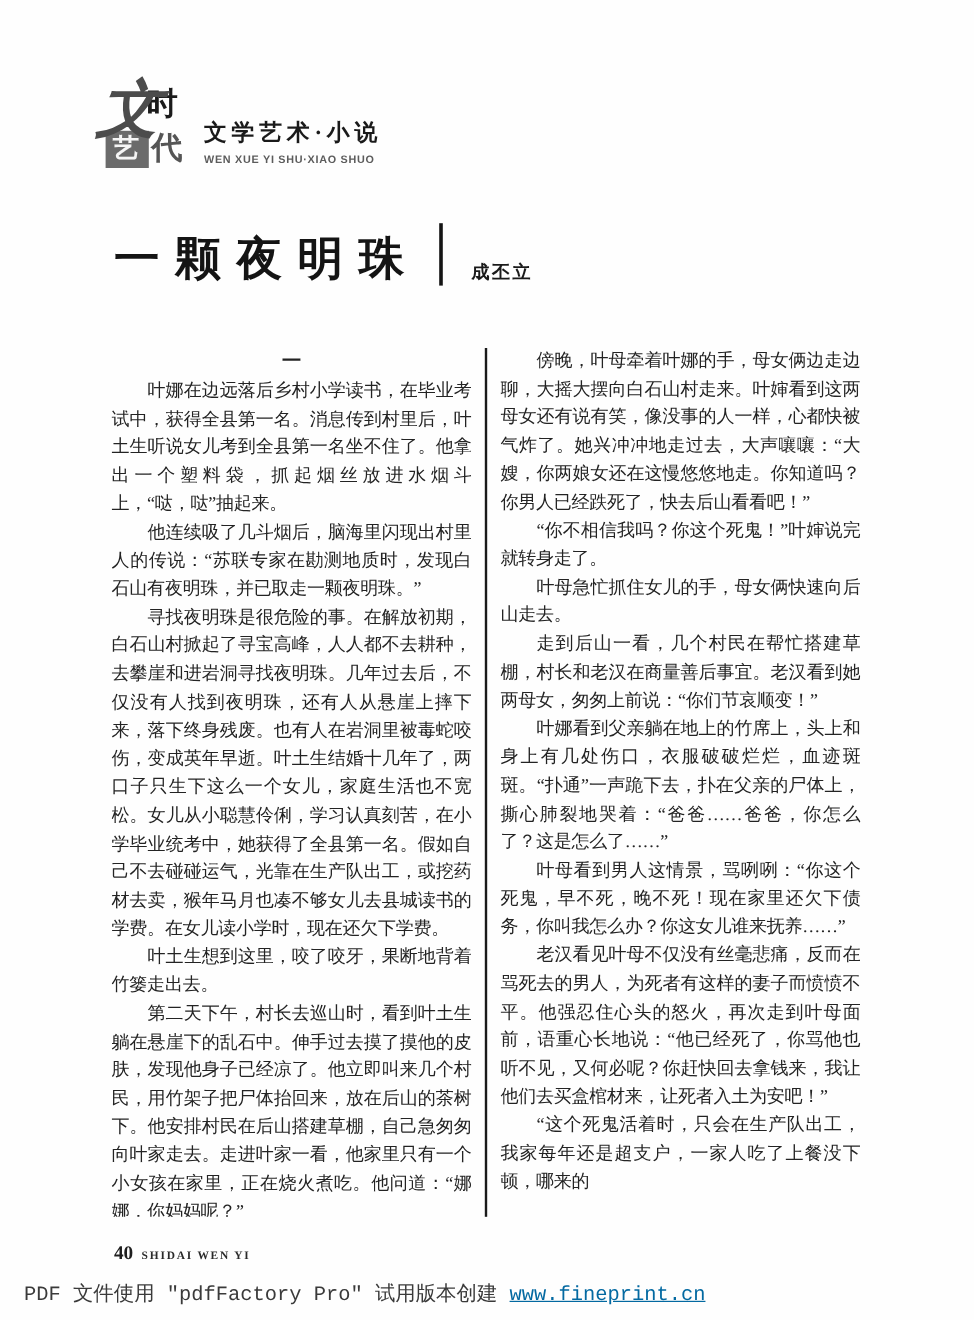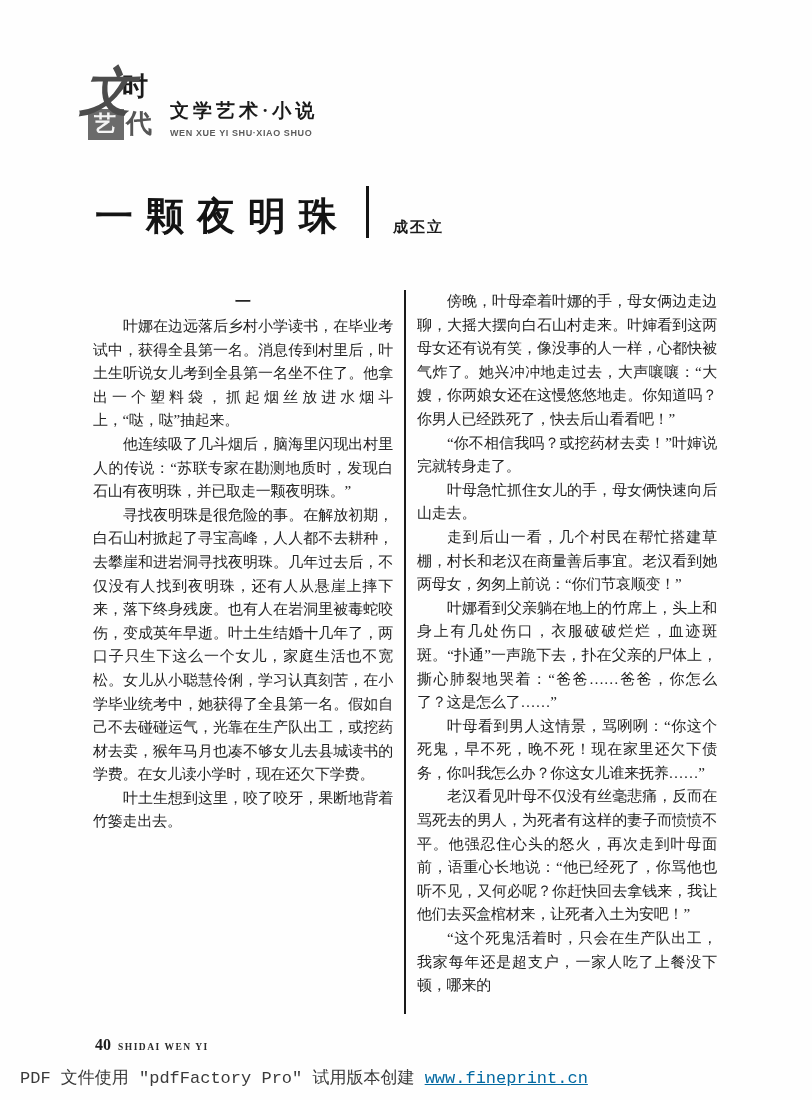--- a/index.html
+++ b/index.html
@@ -78,27 +78,28 @@
   </div>
 
   <main class="columns">
     <div class="col">
       <div class="section-heading">一</div>
       <div>
           <p>叶娜在边远落后乡村小学读书，在毕业考试中，获得全县第一名。消息传到村里后，叶土生听说女儿考到全县第一名坐不住了。他拿出一个塑料袋，抓起烟丝放进水烟斗上，“哒，哒”抽起来。</p>
           <p>他连续吸了几斗烟后，脑海里闪现出村里人的传说：“苏联专家在勘测地质时，发现白石山有夜明珠，并已取走一颗夜明珠。”</p>
           <p>寻找夜明珠是很危险的事。在解放初期，白石山村掀起了寻宝高峰，人人都不去耕种，去攀崖和进岩洞寻找夜明珠。几年过去后，不仅没有人找到夜明珠，还有人从悬崖上摔下来，落下终身残废。也有人在岩洞里被毒蛇咬伤，变成英年早逝。叶土生结婚十几年了，两口子只生下这么一个女儿，家庭生活也不宽松。女儿从小聪慧伶俐，学习认真刻苦，在小学毕业统考中，她获得了全县第一名。假如自己不去碰碰运气，光靠在生产队出工，或挖药材去卖，猴年马月也凑不够女儿去县城读书的学费。在女儿读小学时，现在还欠下学费。</p>
           <p>叶土生想到这里，咬了咬牙，果断地背着竹篓走出去。</p>
+          <p>第二天下午，村长去巡山时，看到叶土生躺在悬崖下的乱石中。伸手过去摸了摸他的皮肤，发现他身子已经凉了。他立即叫来几个村民，用竹架子把尸体抬回来，放在后山的茶树下。他安排村民在后山搭建草棚，自己急匆匆向叶家走去。走进叶家一看，他家里只有一个小女孩在家里，正在烧火煮吃。他问道：“娜娜，你妈妈呢？”</p>
         </div>
     </div>
     <div class="divider"></div>
     <div class="col">
       <div>
           <p>傍晚，叶母牵着叶娜的手，母女俩边走边聊，大摇大摆向白石山村走来。叶婶看到这两母女还有说有笑，像没事的人一样，心都快被气炸了。她兴冲冲地走过去，大声嚷嚷：“大嫂，你两娘女还在这慢悠悠地走。你知道吗？你男人已经跌死了，快去后山看看吧！”</p>
-          <p>“你不相信我吗？或挖药材去卖！”叶婶说完就转身走了。</p>
+          <p>“你不相信我吗？你这个死鬼！”叶婶说完就转身走了。</p>
           <p>叶母急忙抓住女儿的手，母女俩快速向后山走去。</p>
           <p>走到后山一看，几个村民在帮忙搭建草棚，村长和老汉在商量善后事宜。老汉看到她两母女，匆匆上前说：“你们节哀顺变！”</p>
           <p>叶娜看到父亲躺在地上的竹席上，头上和身上有几处伤口，衣服破破烂烂，血迹斑斑。“扑通”一声跪下去，扑在父亲的尸体上，撕心肺裂地哭着：“爸爸……爸爸，你怎么了？这是怎么了……”</p>
           <p>叶母看到男人这情景，骂咧咧：“你这个死鬼，早不死，晚不死！现在家里还欠下债务，你叫我怎么办？你这女儿谁来抚养……”</p>
           <p>老汉看见叶母不仅没有丝毫悲痛，反而在骂死去的男人，为死者有这样的妻子而愤愤不平。他强忍住心头的怒火，再次走到叶母面前，语重心长地说：“他已经死了，你骂他也听不见，又何必呢？你赶快回去拿钱来，我让他们去买盒棺材来，让死者入土为安吧！”</p>
           <p>“这个死鬼活着时，只会在生产队出工，我家每年还是超支户，一家人吃了上餐没下顿，哪来的</p>
         </div>
     </div>
   </main>
 

